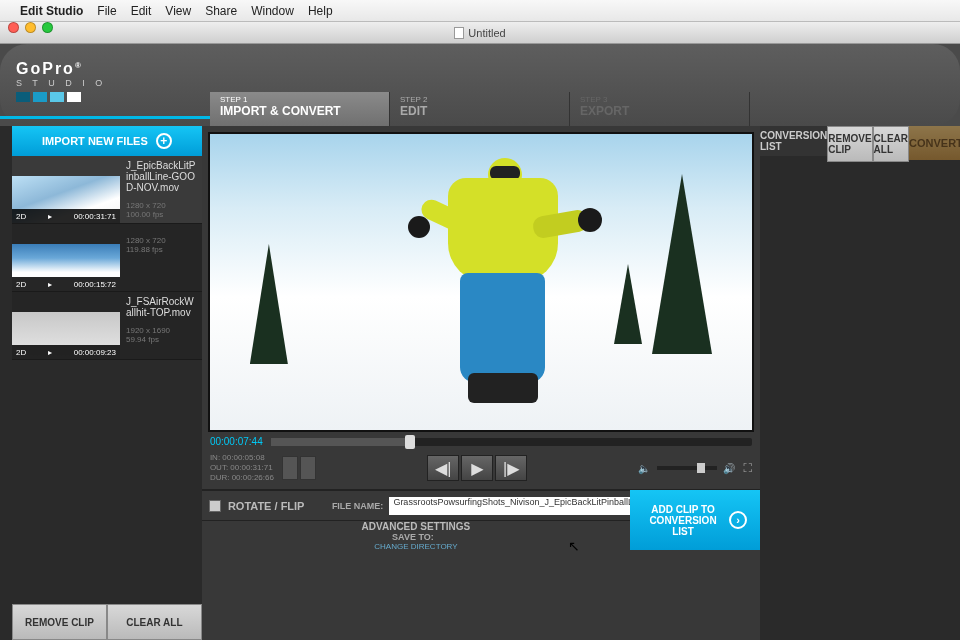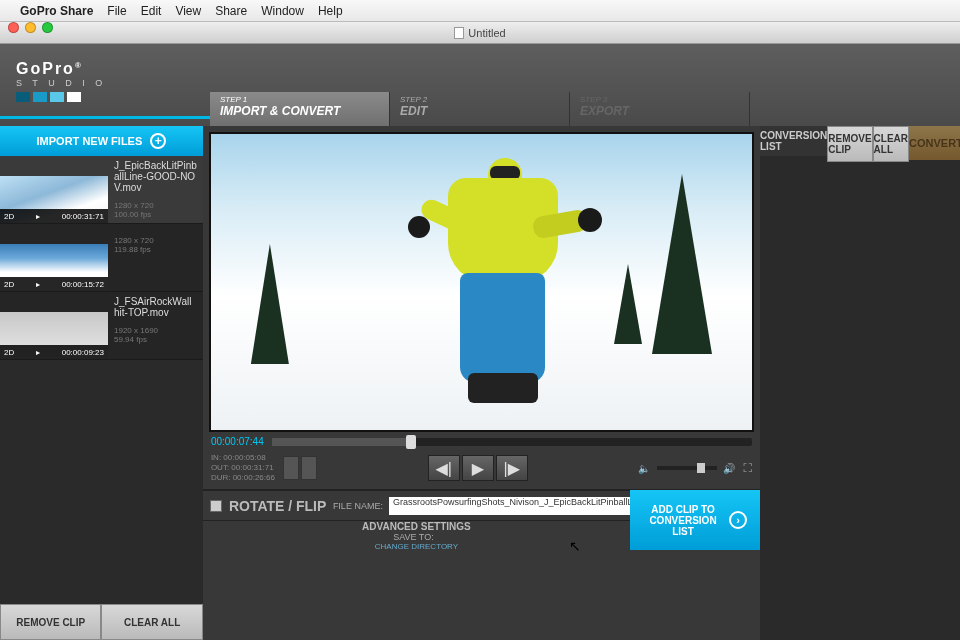--- a/index.html
+++ b/index.html
@@ -16,39 +16,39 @@
 .traffic { display: flex; gap: 6px; position: absolute; left: 8px; }
 .dot { width: 11px; height: 11px; border-radius: 50%; border: 1px solid rgba(0,0,0,.25); }
 .dot.red { background: #ff5f56; } .dot.yellow { background: #ffbd2e; } .dot.green { background: #27c93f; }
 .window-title .title { margin: 0 auto; font-size: 11px; color: #444; display: flex; align-items: center; gap: 4px; }
 .doc-icon { width: 10px; height: 12px; background: #fff; border: 1px solid #999; display: inline-block; }
 
 
 .app { height: 596px; background: #4a4a4a; position: relative; }
 
 
-.header { height: 82px; background: linear-gradient(#5e5e5e,#4a4a4a); position: relative; }
+.header { height: 82px; background: linear-gradient(#5e5e5e,#4a4a4a); position: relative; border-radius: 27px; }
 .logo { position: absolute; left: 16px; top: 16px; }
 .logo-text { font-size: 16px; letter-spacing: 2px; color: #fff; font-weight: bold; }
 .logo-sub { font-size: 9px; letter-spacing: 4px; color: #ccc; }
 .logo-squares { display: flex; gap: 3px; margin-top: 4px; }
 .logo-squares span { width: 14px; height: 10px; display: inline-block; }
 .sq1 { background: #0a5d7a; } .sq2 { background: #1a9bc7; } .sq3 { background: #5ac8e8; } .sq4 { background: #fff; }
 .logo-underline { position: absolute; left: 0; top: 72px; width: 210px; height: 3px; background: #00b8e6; }
 
 .steps { position: absolute; left: 210px; top: 48px; display: flex; height: 34px; }
-.step { width: 180px; padding: 3px 10px; font-size: 10px; color: #aaa; border-right: 1px solid #333; font-style: italic; }
+.step { width: 180px; padding: 3px 10px; font-size: 10px; color: #aaa; border-right: 1px solid #333; }
 .step .num { font-size: 8px; display: block; }
 .step .label { font-size: 12px; font-weight: bold; }
 .step.active { background: linear-gradient(#8a8a8a,#707070); color: #fff; }
 .step.disabled { color: #666; }
 
 
 .columns { position: absolute; top: 82px; left: 0; right: 0; bottom: 0; display: flex; }
-.left { width: 210px; background: #2a2a2a; display: flex; flex-direction: column; }
+.left { width: 210px; background: #2a2a2a; display: flex; flex-direction: column; padding-left: 12px; }
 .center { flex: 1; background: #383838; display: flex; flex-direction: column; position: relative; }
 .right { width: 200px; background: #2a2a2a; display: flex; flex-direction: row; }
 
 
 .import-btn { height: 30px; background: linear-gradient(#15c5f5,#009dd8); color: #fff; font-size: 11px; font-weight: bold; display: flex; align-items: center; justify-content: center; gap: 8px; cursor: pointer; }
 .plus-circle { width: 16px; height: 16px; border: 2px solid #fff; border-radius: 50%; display: flex; align-items: center; justify-content: center; font-size: 12px; line-height: 1; }
 .clips { flex: 1; overflow: hidden; }
 .clip { display: flex; height: 68px; border-bottom: 1px solid #1a1a1a; background: #252525; }
 .clip.selected { background: #3a3a3a; }
 .thumb { width: 108px; background: linear-gradient(160deg,#bde0f5 0%,#8db8d8 40%,#fff 70%,#f0f0f0 100%); position: relative; margin-top: 20px; }
@@ -92,22 +92,22 @@
 .transport { display: flex; gap: 2px; margin: 0 auto; }
 .tbtn { width: 32px; height: 26px; background: linear-gradient(#666,#444); border: 1px solid #222; display: flex; align-items: center; justify-content: center; color: #ddd; cursor: pointer; }
 .vol { display: flex; align-items: center; gap: 6px; color: #aaa; font-size: 10px; }
 .vol-track { width: 60px; height: 4px; background: #222; position: relative; }
 .vol-knob { position: absolute; left: 40px; top: -3px; width: 8px; height: 10px; background: #ccc; }
 .fullscreen { color: #aaa; font-size: 12px; cursor: pointer; }
 
 .settings-row { display: flex; align-items: center; height: 30px; border-top: 1px solid #222; }
 .chk-box { width: 26px; display: flex; align-items: center; justify-content: center; }
 .chk { width: 12px; height: 12px; background: #ccc; border: 1px solid #666; }
-.rotate-label { width: 104px; font-size: 14px; color: #bbb; font-weight: bold; }
-.field-label { font-size: 9px; color: #aaa; font-weight: normal; margin-right: 6px; }
+.rotate-label { width: 104px; font-size: 11px; color: #bbb; font-weight: bold; }
+.field-label { font-size: 9px; color: #aaa; font-weight: bold; margin-right: 6px; }
 .filename-input { flex: 1; height: 18px; background: #fff; font-size: 9px; padding: 0 4px; border: none; color: #333; overflow: hidden; white-space: nowrap; }
 .add-clip-btn { width: 130px; height: 60px; background: linear-gradient(#15c5f5,#009dd8); color: #fff; font-size: 10px; font-weight: bold; display: flex; align-items: center; justify-content: center; text-align: center; gap: 6px; cursor: pointer; }
 .arrow-circle { width: 18px; height: 18px; border: 2px solid #fff; border-radius: 50%; display: flex; align-items: center; justify-content: center; font-size: 11px; }
 
 .settings-row2 { display: flex; align-items: center; height: 30px; border-top: 1px solid #222; flex-direction: column; }
 .adv-label { width: 130px; font-size: 10px; color: #bbb; font-weight: bold; text-align: center; }
 .saveto { font-size: 9px; color: #777; margin-left: 4px; flex: 1; overflow: hidden; white-space: nowrap; }
 .change-dir { font-size: 8px; color: #6ac; margin: 0 6px; cursor: pointer; }
 
 
@@ -116,21 +116,21 @@
 .right-actions { height: 36px; display: flex; }
 .convert-btn { height: 34px; background: linear-gradient(#d0a860,#a87830); color: #5a3a10; font-size: 11px; font-weight: bold; display: flex; align-items: center; justify-content: center; opacity: .6; }
 
 .cursor-arrow { position: absolute; left: 366px; top: 412px; font-size: 14px; color: #000; pointer-events: none; z-index: 100; }
 </style>
 </head>
 <body>
 
 <div class="mac-menubar">
   <span class="apple"></span>
-  <span class="appname">GoPro Share</span>
+  <span class="appname">Edit Studio</span>
   <span class="mitem">File</span>
   <span class="mitem">Edit</span>
   <span class="mitem">View</span>
   <span class="mitem">Share</span>
   <span class="mitem">Window</span>
   <span class="mitem">Help</span>
 </div>
 
 <div class="window-title">
   <div class="traffic">

